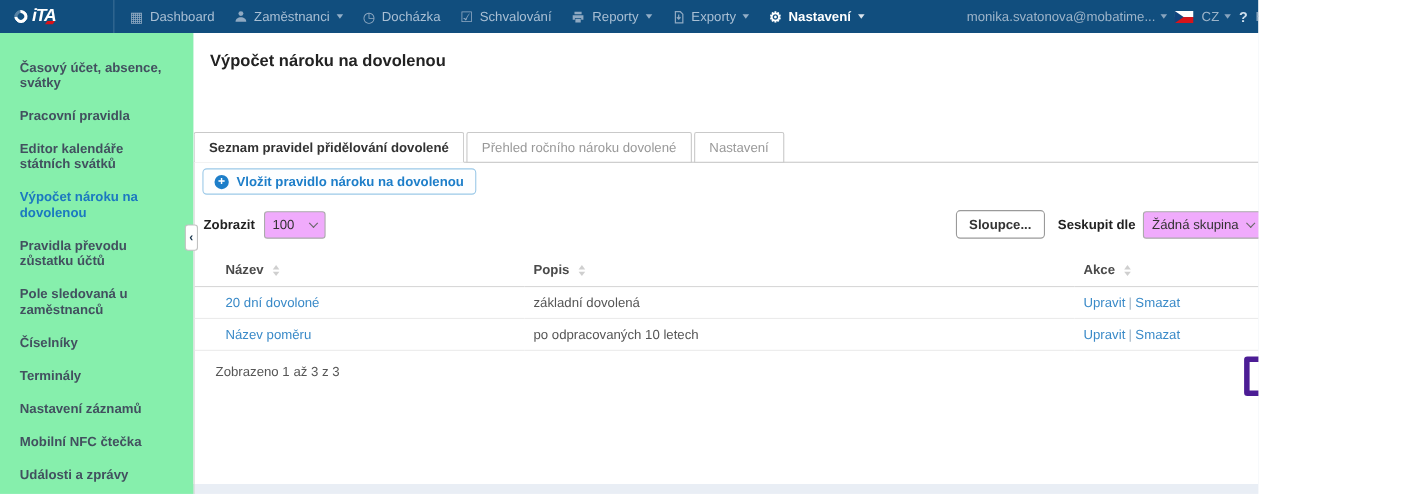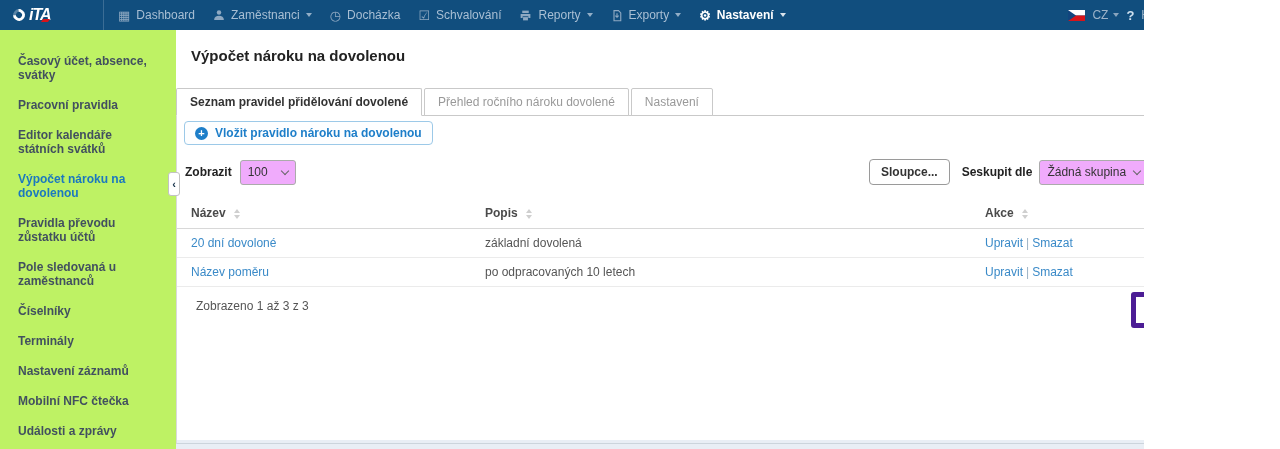--- a/index.html
+++ b/index.html
@@ -20,30 +20,30 @@
   .caret { width: 0; height: 0; border-left: 3.5px solid transparent; border-right: 3.5px solid transparent; border-top: 4px solid currentColor; display: inline-block; opacity: .85; }
   .nav-right { margin-left: auto; display: flex; align-items: center; gap: 7px; white-space: nowrap; }
   .user-email { color: #9db4c9; cursor: pointer; display: flex; align-items: center; gap: 5px; }
   .flag { display: inline-flex; cursor: pointer; }
   .lang { color: #9db4c9; cursor: pointer; display: flex; align-items: center; gap: 5px; }
   .help-q { color: #cfe0ee; font-weight: bold; font-size: 13px; cursor: pointer; }
   .help-partial { color: #9db4c9; margin-right: -6px; }
 
   
   .body-row { display: flex; height: 419px; }
-  .sidebar { width: 176px; background: #bef264; padding-top: 16px; flex-shrink: 0; }
+  .sidebar { width: 176px; background: #86efac; padding-top: 16px; flex-shrink: 0; }
   .side-item { padding: 8px 18px; font-size: 12px; font-weight: bold; color: #42505f; cursor: pointer; line-height: 14px; }
   .side-item.active { color: #1b78c0; }
 
   .main { flex: 1; min-width: 0; }
   .main-inner { background: #fff; height: 410px; position: relative; }
   .page-title { font-size: 15px; font-weight: bold; color: #222; margin: 0; padding: 17px 0 0 15px; }
 
   .tabbar { display: flex; margin-top: 24px; border-bottom: 1px solid #c9c9c9; align-items: flex-end; }
-  .tab { font-size: 12px; padding: 6px 13px; border: 1px solid #c9c9c9; background: #fff; color: #999; margin-bottom: -1px; cursor: pointer; border-top-left-radius: 2px; border-top-right-radius: 2px; }
+  .tab { font-size: 12px; padding: 6px 13px; border: 1px solid #c9c9c9; background: #fff; color: #999; margin-bottom: -1px; cursor: pointer; border-top-left-radius: 2px; border-top-right-radius: 2px; margin-top: 32px; }
   .tab + .tab { margin-left: 2px; }
   .tab.active { color: #333; font-weight: bold; border-bottom-color: #fff; }
 
   .panel { height: 328px; border-left: 1px solid #d9d9d9; border-bottom: 1px solid #ccd4dc; position: relative; padding-top: 5px; }
   .collapse-handle { position: absolute; left: -9px; top: 56px; width: 12px; height: 24px; background: #fff; border: 1px solid #c2c2c2; border-radius: 3px; display: flex; align-items: center; justify-content: center; font-size: 11px; font-weight: bold; color: #16324a; cursor: pointer; }
 
   .insert-btn { display: inline-flex; align-items: center; gap: 7px; margin-left: 7px; background: #fdfeff; border: 1px solid #9cc9e8; border-radius: 4px; color: #1d7ec9; font-weight: bold; font-size: 12px; padding: 4px 10px; cursor: pointer; font-family: inherit; }
   .plus-circle { width: 13px; height: 13px; border-radius: 50%; background: #1d7ec9; color: #fff; display: inline-flex; align-items: center; justify-content: center; font-size: 11px; font-weight: bold; line-height: 1; flex-shrink: 0; }
 
   .controls { margin-top: 14px; padding: 0 8px; display: flex; align-items: center; position: relative; height: 26px; font-size: 12px; }
@@ -53,21 +53,21 @@
   .show-select { width: 56px; margin-left: 8px; }
   .controls-right { position: absolute; left: 692px; top: 0; display: flex; align-items: center; white-space: nowrap; }
   .columns-btn { border: 1px solid #9a9a9a; border-radius: 4px; background: #fff; font-weight: bold; font-size: 12px; color: #333; padding: 5px 11px; cursor: pointer; font-family: inherit; }
   .group-label { margin-left: 12px; }
   .group-select { width: 108px; margin-left: 7px; }
   .search-label { margin-left: 12px; }
   .search-input { margin-left: 7px; width: 300px; height: 25px; border: 1px solid #b9b9b9; border-radius: 3px; padding: 0 6px; font-size: 12px; font-family: inherit; }
 
   .rules-table { width: 100%; border-collapse: collapse; font-size: 12px; margin-top: 13px; }
   .rules-table th { text-align: left; color: #4a4a4a; padding: 8px; border-bottom: 1px solid #d8d8d8; font-size: 12px; cursor: pointer; }
-  .rules-table th:first-child, .rules-table td:first-child { padding-left: 14px; }
+  .rules-table th:first-child, .rules-table td:first-child { padding-left: 28px; }
   .rules-table td { padding: 7px 8px; border-bottom: 1px solid #ebebeb; color: #555; }
   .col-name { width: 300px; } .col-desc { width: 500px; }
   .tlink { color: #3a8ac8; text-decoration: none; cursor: pointer; }
   .sep { color: #9db2c4; margin: 0 3px; }
   .sort { display: inline-flex; flex-direction: column; margin-left: 5px; vertical-align: middle; gap: 2px; cursor: pointer; }
   .s-up { width: 0; height: 0; border-left: 3.5px solid transparent; border-right: 3.5px solid transparent; border-bottom: 4px solid #cfcfcf; }
   .s-down { width: 0; height: 0; border-left: 3.5px solid transparent; border-right: 3.5px solid transparent; border-top: 4px solid #cfcfcf; }
 
   .footerrow { position: relative; height: 28px; margin-top: 5px; font-size: 12px; }
   .info { position: absolute; left: 19px; top: 7px; color: #555; }
@@ -132,20 +132,24 @@
         <span>Exporty</span>
         <span class="caret"></span>
       </a>
       <a class="nav-item active">
         <span class="ni">⚙</span>
         <span>Nastavení</span>
         <span class="caret"></span>
       </a>
     </div>
     <div class="nav-right">
+      <span class="user-email">
+        <span>monika.svatonova@mobatime...</span>
+        <span class="caret"></span>
+      </span>
       <span class="flag">
         <svg width="17" height="11">
             <rect width="17" height="5.5" fill="#ffffff"></rect>
             <rect y="5.5" width="17" height="5.5" fill="#d7141a"></rect>
             <path d="M0 0l8 5.5L0 11z" fill="#11457e"></path>
           </svg>
       </span>
       <span class="lang">
         <span>CZ</span>
         <span class="caret"></span>

